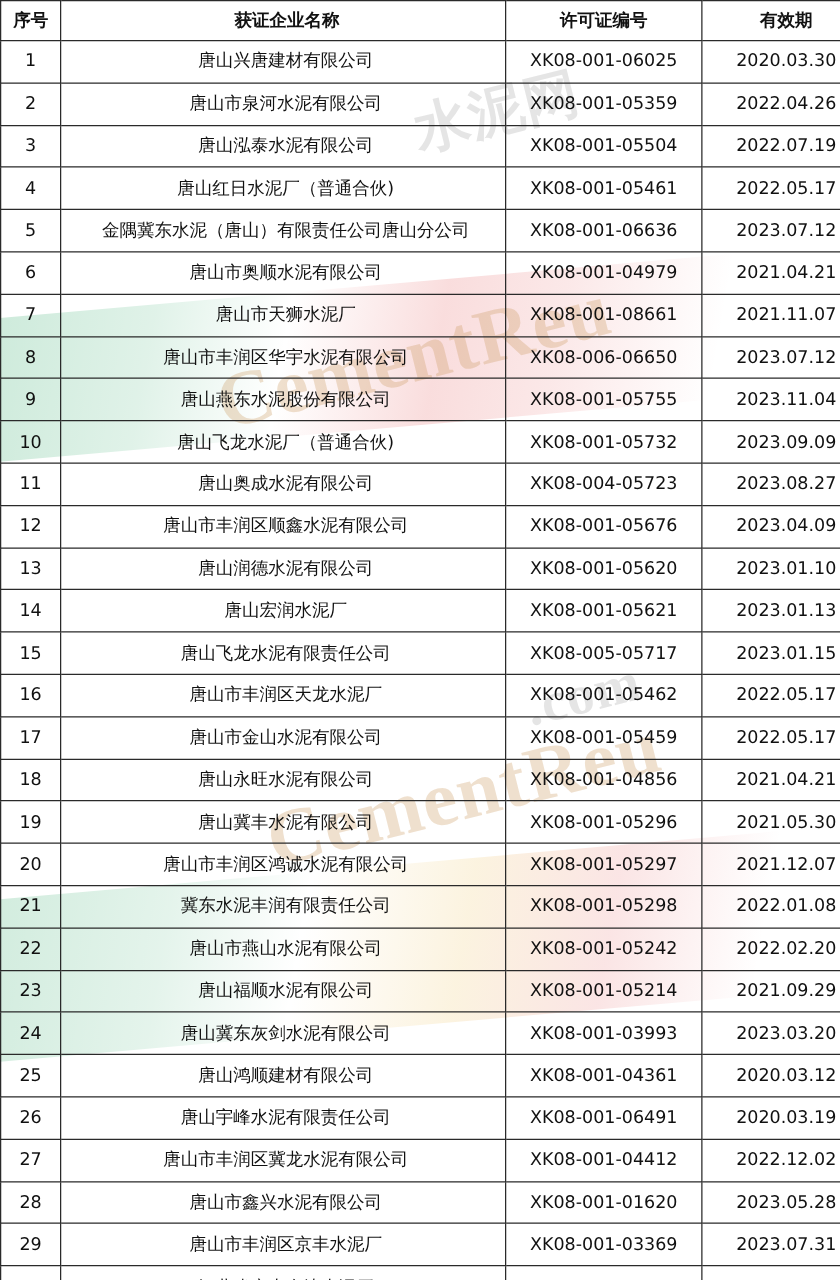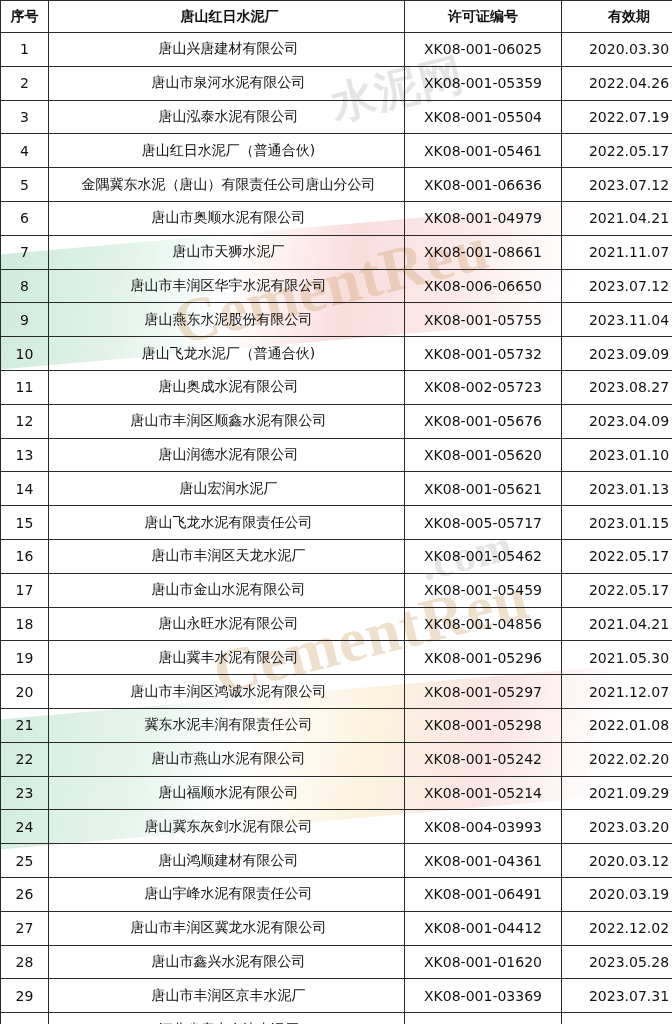--- a/index.html
+++ b/index.html
@@ -104,21 +104,21 @@
   <div class="wm-text wm-1">CementReu</div>
   <div class="wm-text wm-2">CementReu</div>
   <div class="wm-text wm-3 cn">水泥网</div>
   <div class="wm-text wm-4">.com</div>
 </div>
 
 <table class="cert-table">
   <thead>
     <tr>
       <th class="col-idx cn">序号</th>
-      <th class="col-name cn">唐山红日水泥厂</th>
+      <th class="col-name cn">获证企业名称</th>
       <th class="col-lic cn">许可证编号</th>
       <th class="col-date cn">有效期</th>
     </tr>
   </thead>
   <tbody id="table-body">
       <tr>
         <td class="col-idx cn">1</td>
         <td class="col-name cn">唐山兴唐建材有限公司</td>
         <td class="col-lic cn">XK08-001-06025</td>
         <td class="col-date cn">2020.03.30</td>
@@ -173,21 +173,21 @@
       </tr>
       <tr>
         <td class="col-idx cn">10</td>
         <td class="col-name cn">唐山飞龙水泥厂（普通合伙)</td>
         <td class="col-lic cn">XK08-001-05732</td>
         <td class="col-date cn">2023.09.09</td>
       </tr>
       <tr>
         <td class="col-idx cn">11</td>
         <td class="col-name cn">唐山奥成水泥有限公司</td>
-        <td class="col-lic cn">XK08-002-05723</td>
+        <td class="col-lic cn">XK08-004-05723</td>
         <td class="col-date cn">2023.08.27</td>
       </tr>
       <tr>
         <td class="col-idx cn">12</td>
         <td class="col-name cn">唐山市丰润区顺鑫水泥有限公司</td>
         <td class="col-lic cn">XK08-001-05676</td>
         <td class="col-date cn">2023.04.09</td>
       </tr>
       <tr>
         <td class="col-idx cn">13</td>
@@ -251,21 +251,21 @@
       </tr>
       <tr>
         <td class="col-idx cn">23</td>
         <td class="col-name cn">唐山福顺水泥有限公司</td>
         <td class="col-lic cn">XK08-001-05214</td>
         <td class="col-date cn">2021.09.29</td>
       </tr>
       <tr>
         <td class="col-idx cn">24</td>
         <td class="col-name cn">唐山冀东灰剑水泥有限公司</td>
-        <td class="col-lic cn">XK08-004-03993</td>
+        <td class="col-lic cn">XK08-001-03993</td>
         <td class="col-date cn">2023.03.20</td>
       </tr>
       <tr>
         <td class="col-idx cn">25</td>
         <td class="col-name cn">唐山鸿顺建材有限公司</td>
         <td class="col-lic cn">XK08-001-04361</td>
         <td class="col-date cn">2020.03.12</td>
       </tr>
       <tr>
         <td class="col-idx cn">26</td>

